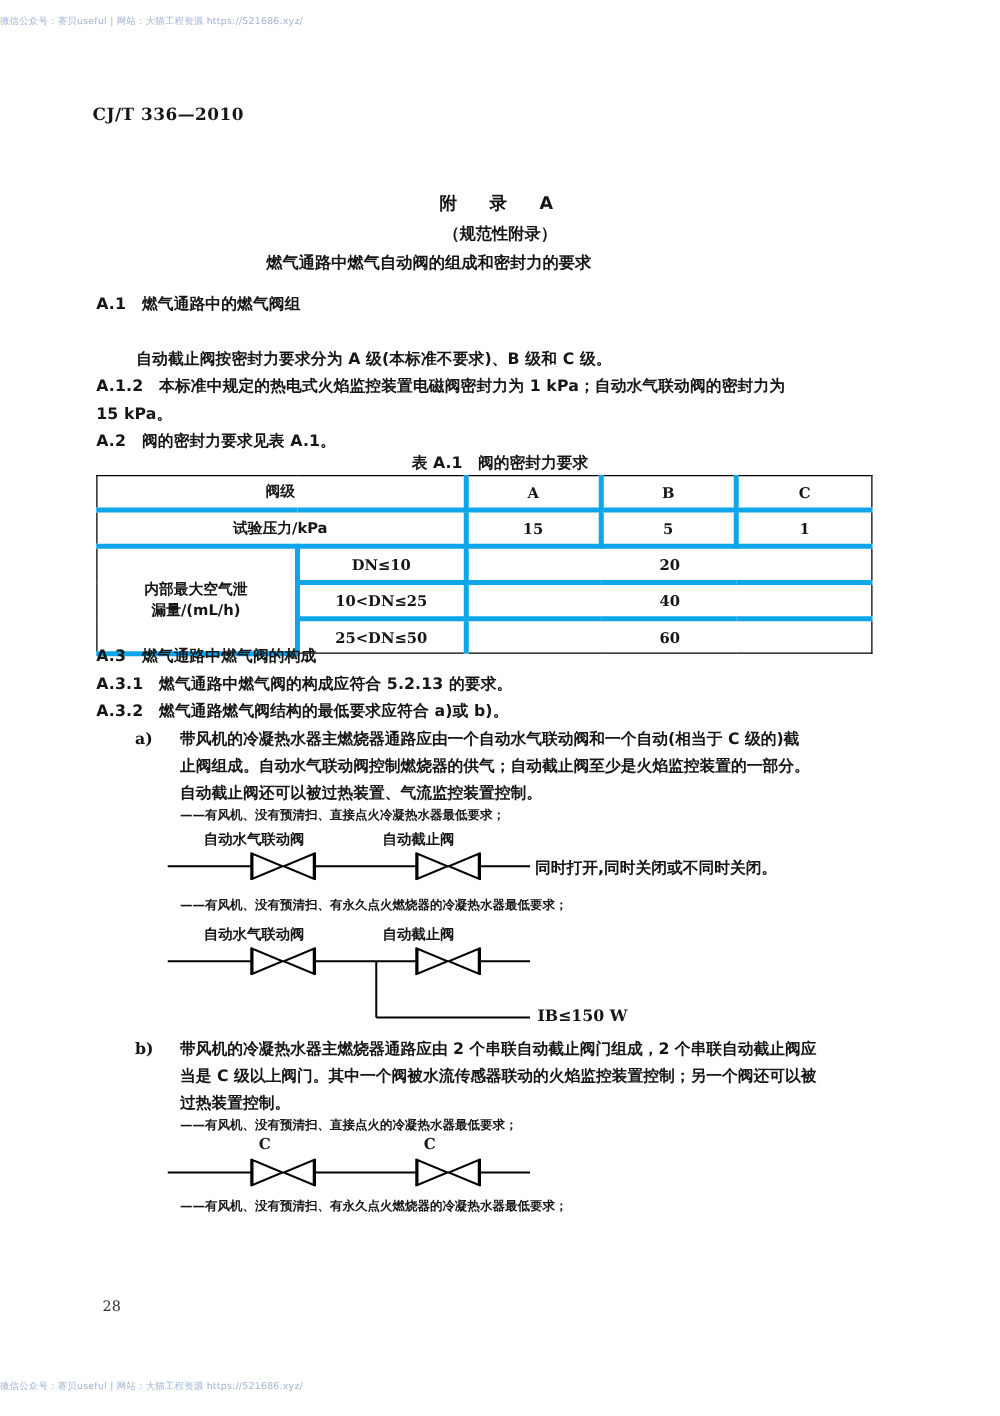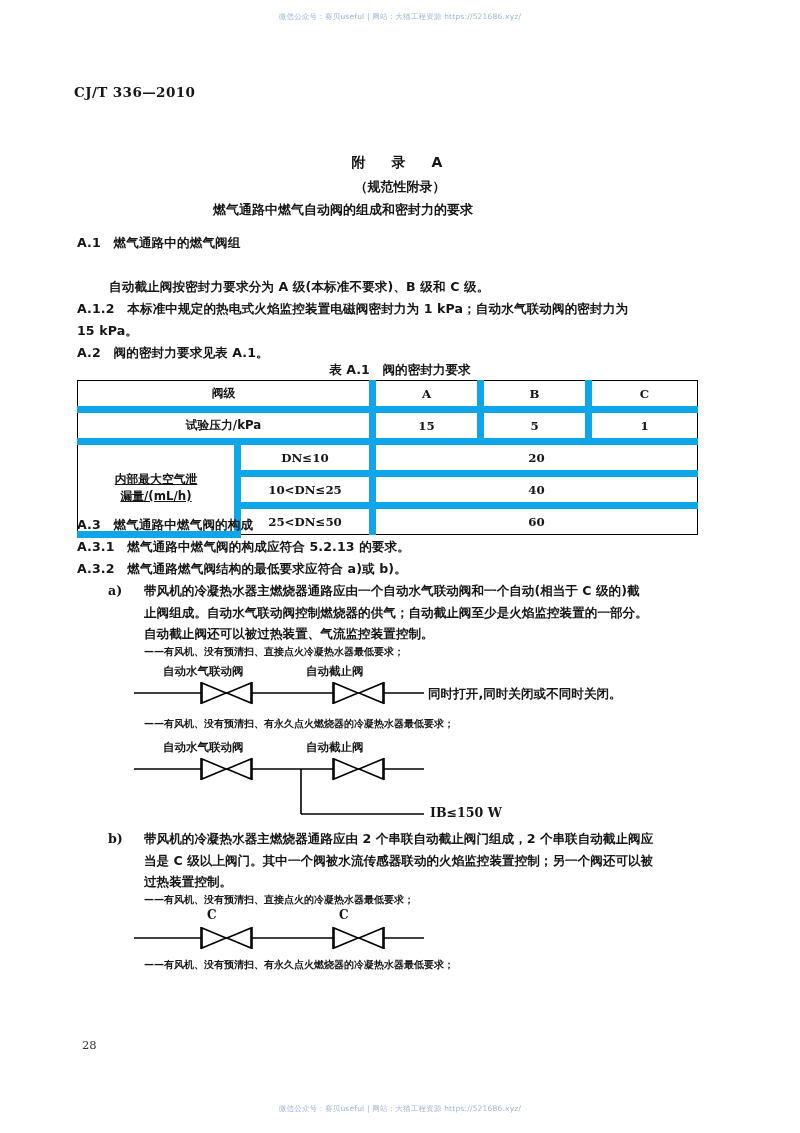--- a/index.html
+++ b/index.html
@@ -14,21 +14,20 @@
     font-family: "DejaVu Sans", "Liberation Sans", sans-serif;
     color: #161616;
     overflow: hidden;
   }
 
   
   .watermark {
     position: absolute;
     left: 0;
     width: 800px;
-    text-align: center;
     font-size: 7.5px;
     letter-spacing: 0.2px;
     color: #9fb4d8;
     white-space: nowrap;
     font-family: "DejaVu Sans", "Liberation Sans", sans-serif;
   }
   .watermark-top { top: 12px; }
   .watermark-bottom { top: 1104px; }
 
   
@@ -109,32 +108,32 @@
     position: absolute;
     left: 77px;
     top: 380px;
     width: 620px;
     border-collapse: collapse;
     font-size: 11.8px;
     font-weight: bold;
     table-layout: fixed;
   }
   table.seal td {
-    border: 7px solid #0ea5e9;
+    border: 4px solid #0ea5e9;
     text-align: center;
     height: 25px;
     padding: 0;
     vertical-align: middle;
   }
   table.seal td.lat { font-family: "DejaVu Serif", "Liberation Serif", serif; font-weight: bold; }
   table.seal .outer-l { border-left: 1.6px solid #000; }
   table.seal .outer-r { border-right: 1.6px solid #000; }
   table.seal tr:first-child td { border-top: 1.6px solid #000; }
   table.seal tr:last-child td { border-bottom: 1.6px solid #000; }
-  .leak-label { line-height: 17px; text-decoration: underline; }
+  .leak-label { line-height: 17px; }
 
   
   .listitem {
     position: absolute;
     font-size: 12.6px;
     font-weight: bold;
     line-height: 21.5px;
   }
   .listitem .marker {
     position: absolute;

